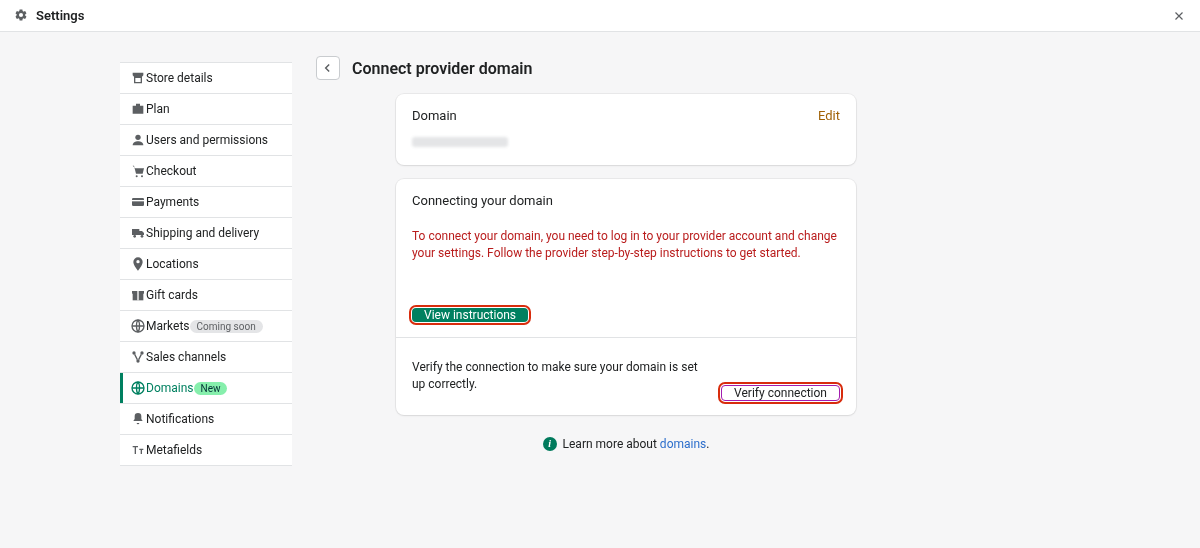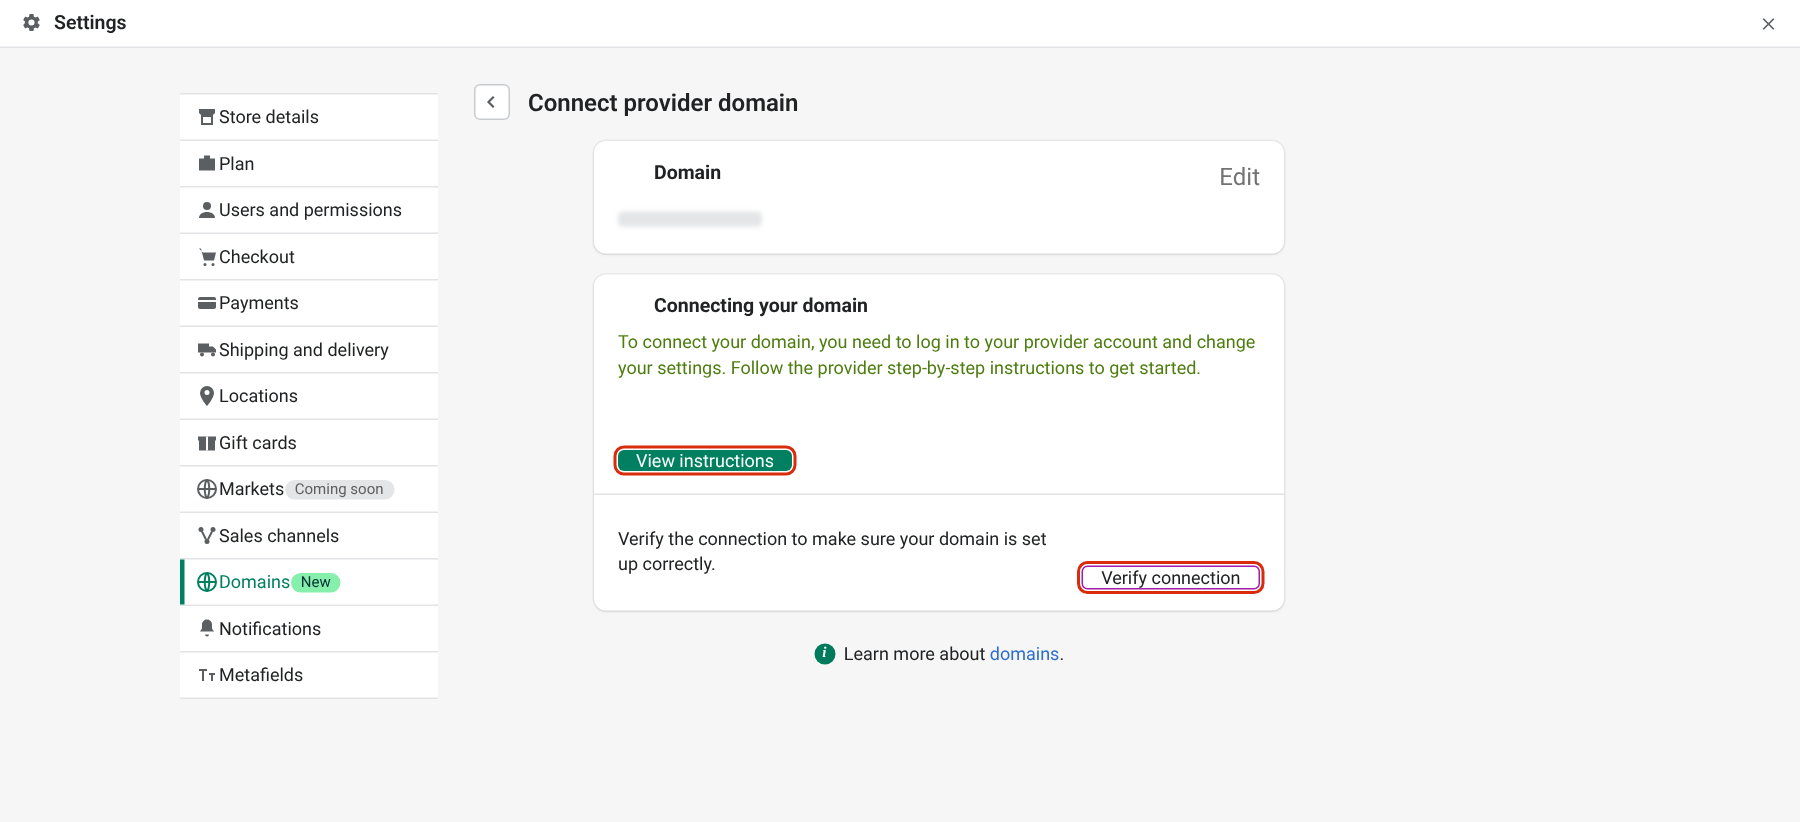--- a/index.html
+++ b/index.html
@@ -31,24 +31,24 @@
     .nav-item.active .nav-icon { color:#008060; }
     .nav-icon svg { width:16px; height:16px; display:block; }
     .main { flex:1 1 auto; }
     .page-header { display:flex; align-items:center; gap:12px; margin-bottom:14px; }
     .back-btn { width:24px; height:24px; border:1px solid #c9cccf; border-radius:4px; background:#fff; display:flex; align-items:center; justify-content:center; cursor:pointer; }
     .page-title { font-size:16px; font-weight:600; }
     .cards { margin-left:80px; width:460px; display:flex; flex-direction:column; gap:14px; }
     .card { background:#fff; border-radius:8px; box-shadow:0 0 0 1px rgba(0,0,0,.05),0 1px 2px rgba(0,0,0,.08); }
     .card-pad { padding:14px 16px; }
     .card-header { display:flex; justify-content:space-between; align-items:flex-start; }
-    .card-title { font-size:13px; font-weight:700;margin-left:24px; }
-    .link-action { font-size:16px; color:#737373; cursor:pointer; }
+    .card-title { font-size:13px; font-weight:400; }
+    .link-action { font-size:13px; color:#a16207; cursor:pointer; }
     .domain-skel { display:inline-block; width:96px; height:10px; background:#e4e5e7; border-radius:3px; margin-top:14px; filter:blur(1.5px); }
-    .card-body-text { font-size:12px; color:#4d7c0f; line-height:1.45; margin-top:8px; }
+    .card-body-text { font-size:12px; color:#b91c1c; line-height:1.45; margin-top:20px; }
     .btn { display:inline-block; font-size:12px; padding:0 12px; border-radius:4px; cursor:pointer;margin-top:33px; }
     .btn-primary { background:#008060; color:#fff; border:none; }
     .btn-secondary { background:#fff; color:#202223; border:1px solid #a21caf; }
     .highlight { outline:2px solid #d82c0d; outline-offset:1px; border-radius:4px; }
     .card-section-divider { border-top:1px solid #e1e3e5; }
     .verify-row { display:flex; align-items:center; justify-content:center; gap:14px; }
     .verify-text { font-size:12px; color:#202223; line-height:1.4; flex:1; }
     .learn-row { display:flex; align-items:center; justify-content:center; gap:6px; font-size:12px; color:#202223; padding:8px 0 30px; }
     .learn-row a { color:#2c6ecb; text-decoration:none; }
     .info-dot { width:14px; height:14px; border-radius:50%; background:#007a5c; color:#fff; font-size:10px; display:flex; align-items:center; justify-content:center; font-weight:700; font-style:italic; font-family:Georgia,serif; }

